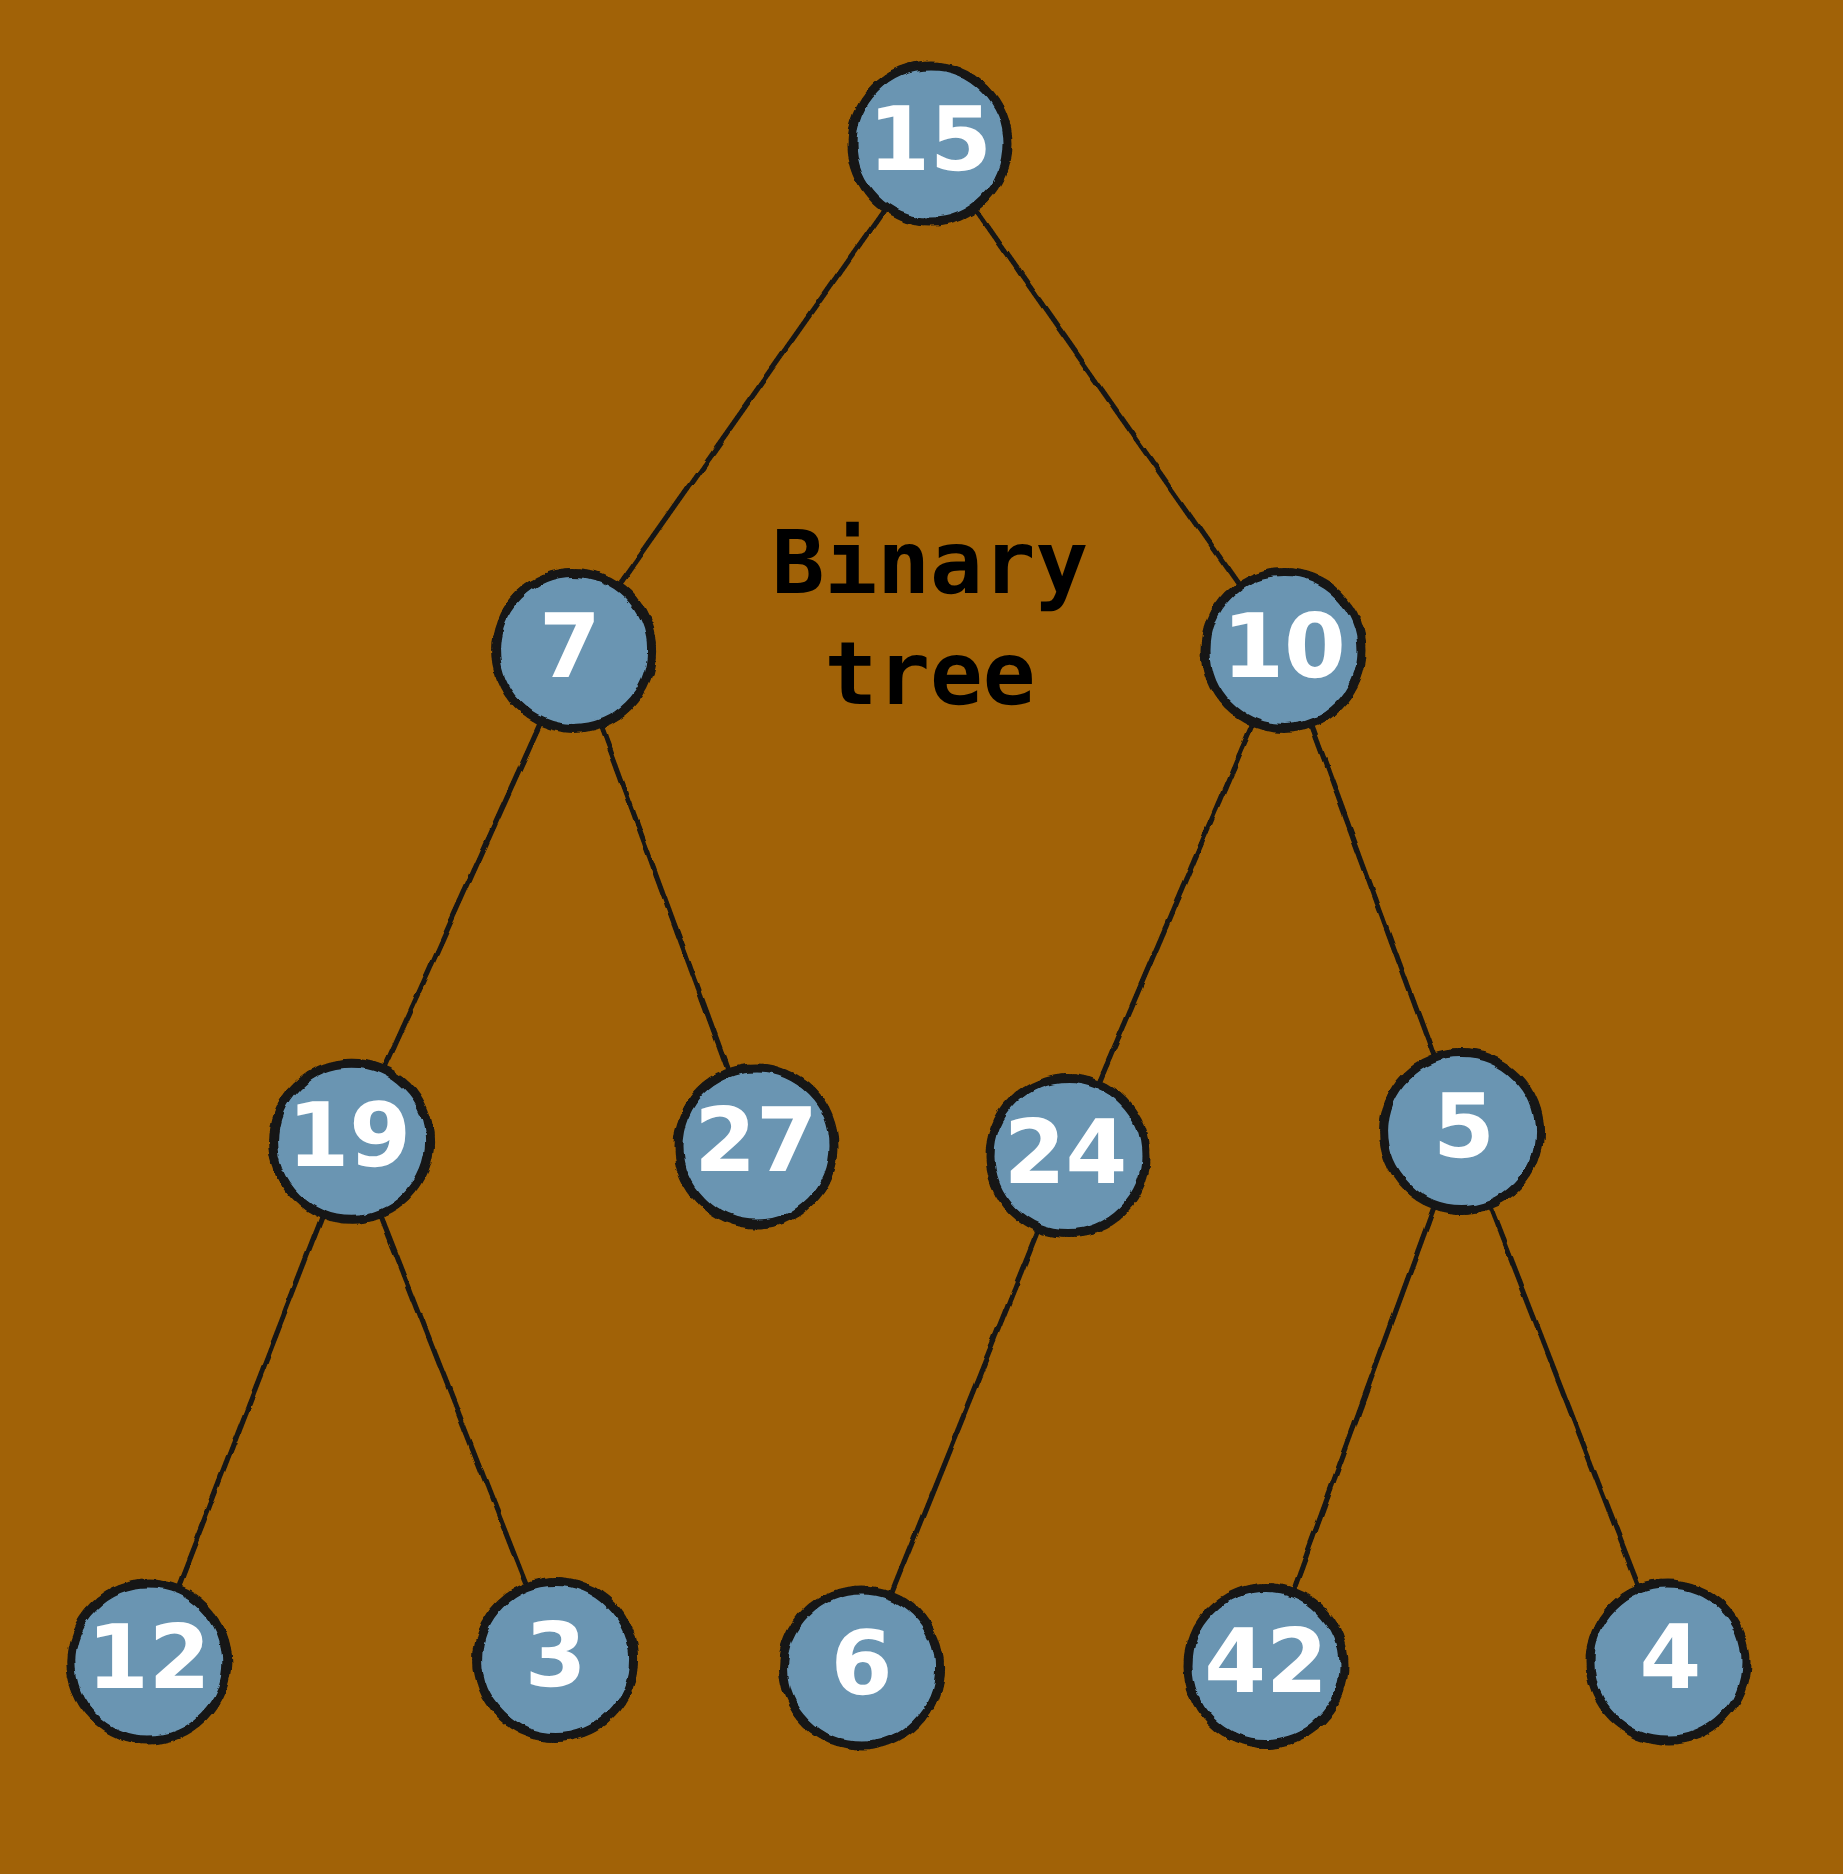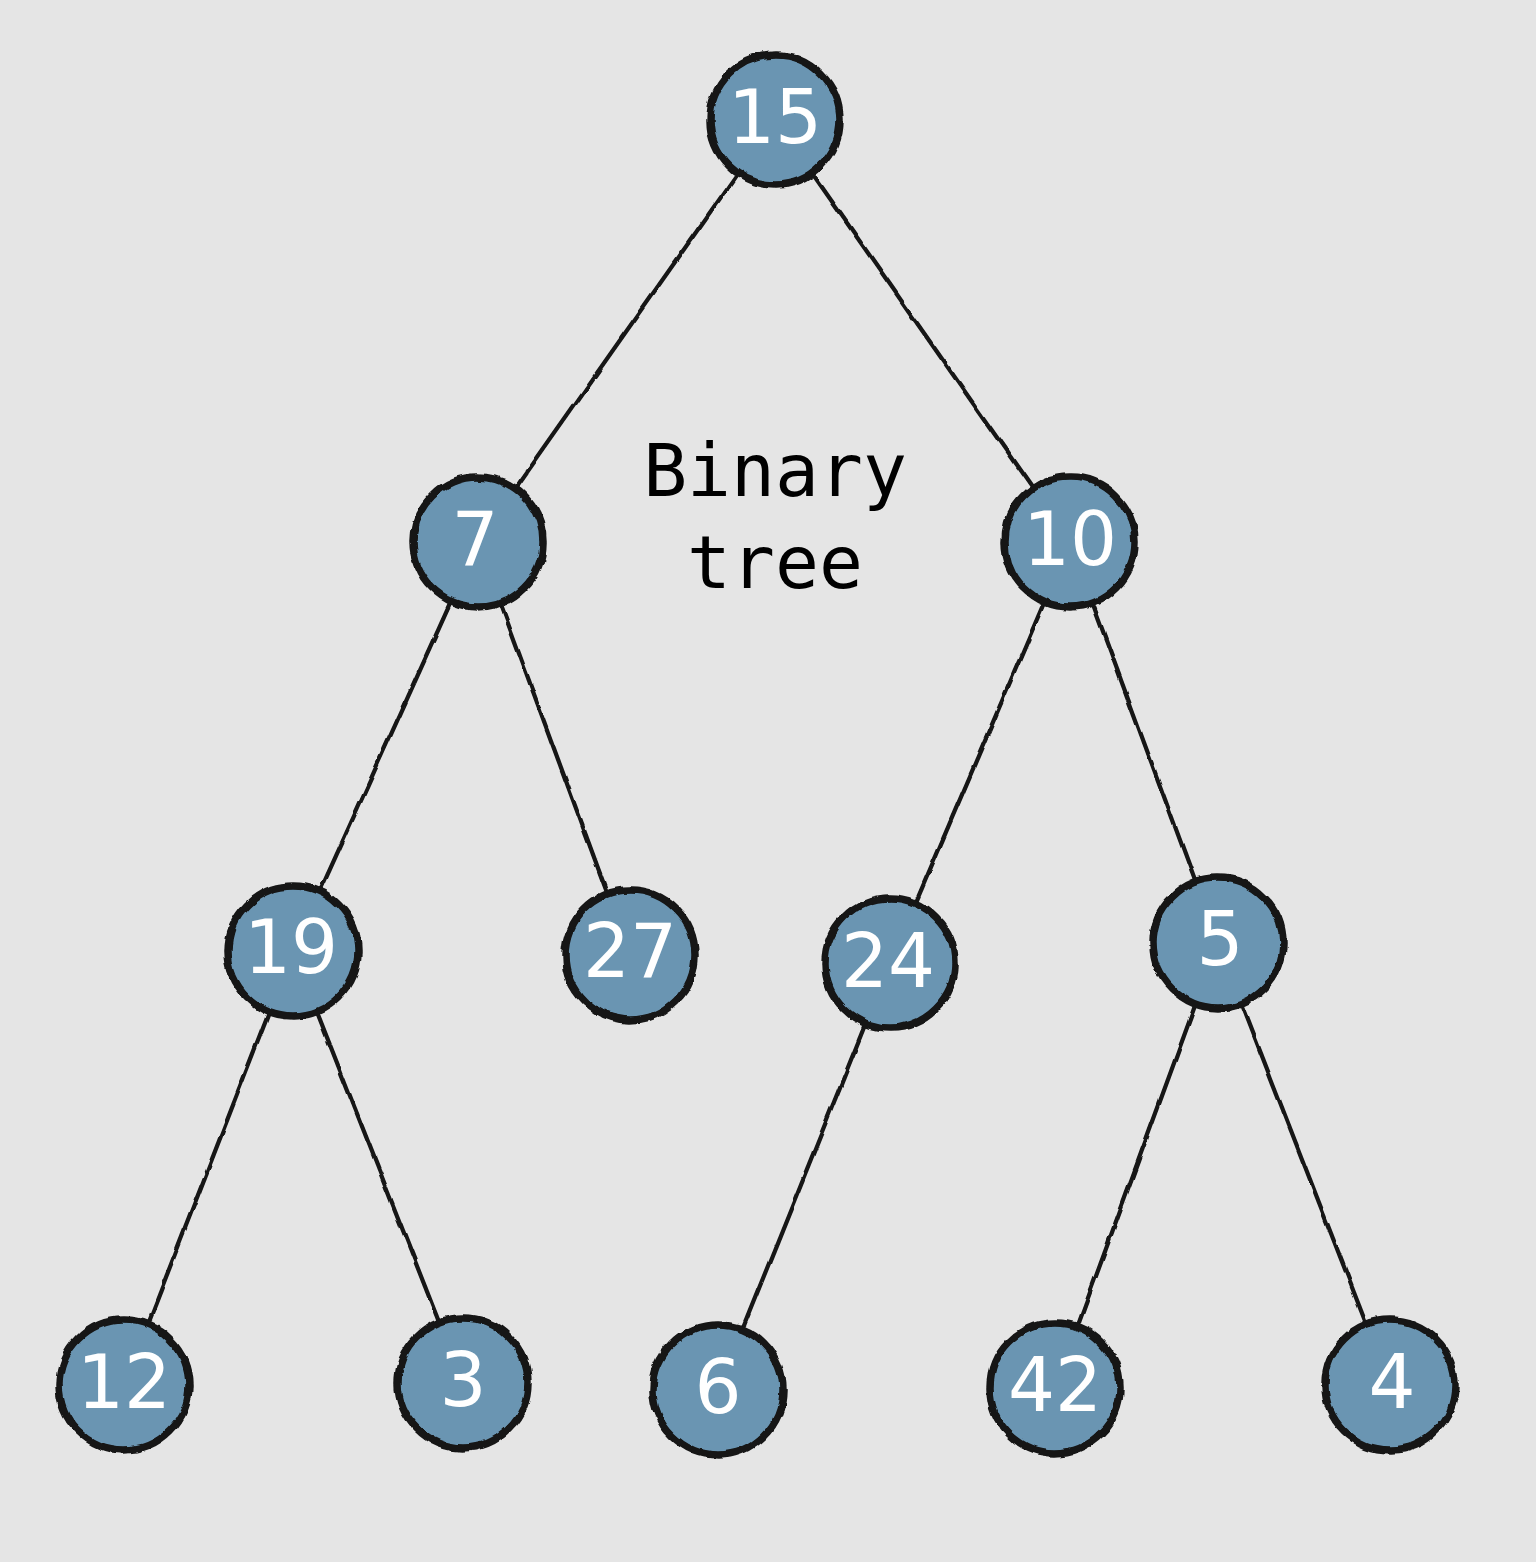--- a/index.html
+++ b/index.html
@@ -5,23 +5,24 @@
 <style>
   html, body {
     margin: 0;
     padding: 0;
     background: #ffffff;
   }
   #canvas-wrap {
     position: relative;
     width: 1536px;
     height: 1562px;
-    background: #e5e5e5;
+    background: #a16207;
     overflow: hidden;
     font-family: "DejaVu Sans", sans-serif;
+    font-weight: bold;
   }
   #tree-svg {
     position: absolute;
     left: 0;
     top: 0;
     width: 1536px;
     height: 1562px;
     display: block;
   }
   .edge-line {

